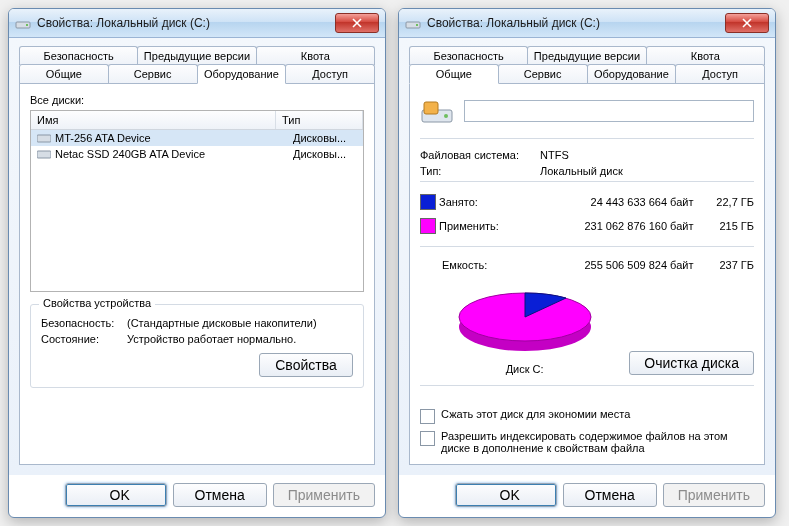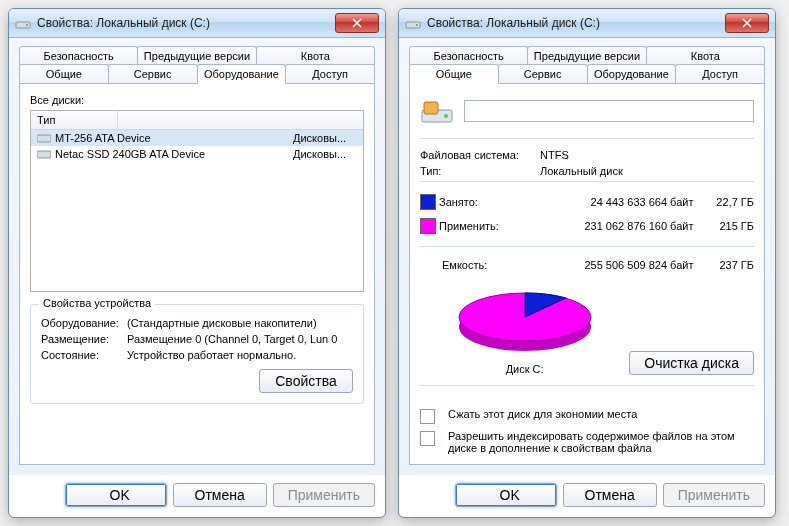--- a/index.html
+++ b/index.html
@@ -167,21 +167,21 @@
   .kv-table td:nth-child(3){width:46px; text-align:right;}
   .space-row { display:flex; align-items:center; font-size:11px; gap:3px; padding:2px 0;}
   .swatch { width:14px; height:14px; border:1px solid #666;}
   .pie-area { display:flex; align-items:center; justify-content:space-between; margin-top:10px;}
   .pie-wrap { flex:1; display:flex; flex-direction:column; align-items:center;}
   .pie { width:150px; height:72px; position:relative;}
   .pie svg{position:absolute;left:0;top:0;}
   .pie-caption { font-size:11px; margin-top:6px;}
   .clean-btn { align-self:flex-end;}
   .checks { margin-top:14px; display:flex; flex-direction:column; gap:6px;}
-  .check-row { display:flex; gap:13px; align-items:flex-start; font-size:11px;}
+  .check-row { display:flex; gap:6px; align-items:flex-start; font-size:11px;}
   .checkbox { width:13px;height:13px;border:1px solid #8a97a6;background:#fff;flex-shrink:0; margin-top:1px;}
 </style>
 </head>
 <body>
 
 <div class="window">
   <div class="titlebar">
     <span class="title-icon">
       <svg width="16" height="16">
           <rect x="1" y="7" width="14" height="6" rx="1" fill="#d6dde5" stroke="#8a97a6"></rect>
@@ -204,20 +204,21 @@
     <div class="tabs-row">
       <div class="tab">Общие</div>
       <div class="tab">Сервис</div>
       <div class="tab active">Оборудование</div>
       <div class="tab">Доступ</div>
     </div>
     <div class="tab-panel">
       <div class="label">Все диски:</div>
       <div class="listview">
         <div class="lv-header">
+          <div class="lv-header-cell lv-col-name">Имя</div>
           <div class="lv-header-cell lv-col-type">Тип</div>
         </div>
         <div class="lv-row sel">
           <span class="drive-icon"><svg width="14" height="12">
                 <rect x="0" y="3" width="14" height="7" rx="1" fill="#d6dde5" stroke="#8a97a6"></rect>
               </svg></span>
           <span class="nm">MT-256 ATA Device</span>
           <span class="tp">Дисковы...</span>
         </div>
         <div class="lv-row">
@@ -225,26 +226,22 @@
                 <rect x="0" y="3" width="14" height="7" rx="1" fill="#d6dde5" stroke="#8a97a6"></rect>
               </svg></span>
           <span class="nm">Netac SSD 240GB ATA Device</span>
           <span class="tp">Дисковы...</span>
         </div>
       </div>
 
       <div class="groupbox">
         <div class="groupbox-title">Свойства устройства</div>
         <div class="prop-row">
-          <span class="k">Оборудование:</span>
+          <span class="k">Безопасность:</span>
           <span class="v">(Стандартные дисковые накопители)</span>
-        </div>
-        <div class="prop-row">
-          <span class="k">Размещение:</span>
-          <span class="v">Размещение 0 (Channel 0, Target 0, Lun 0</span>
         </div>
         <div class="prop-row">
           <span class="k">Состояние:</span>
           <span class="v">Устройство работает нормально.</span>
         </div>
         <div class="gb-btnrow">
           <div class="btn">Свойства</div>
         </div>
       </div>
     </div>

